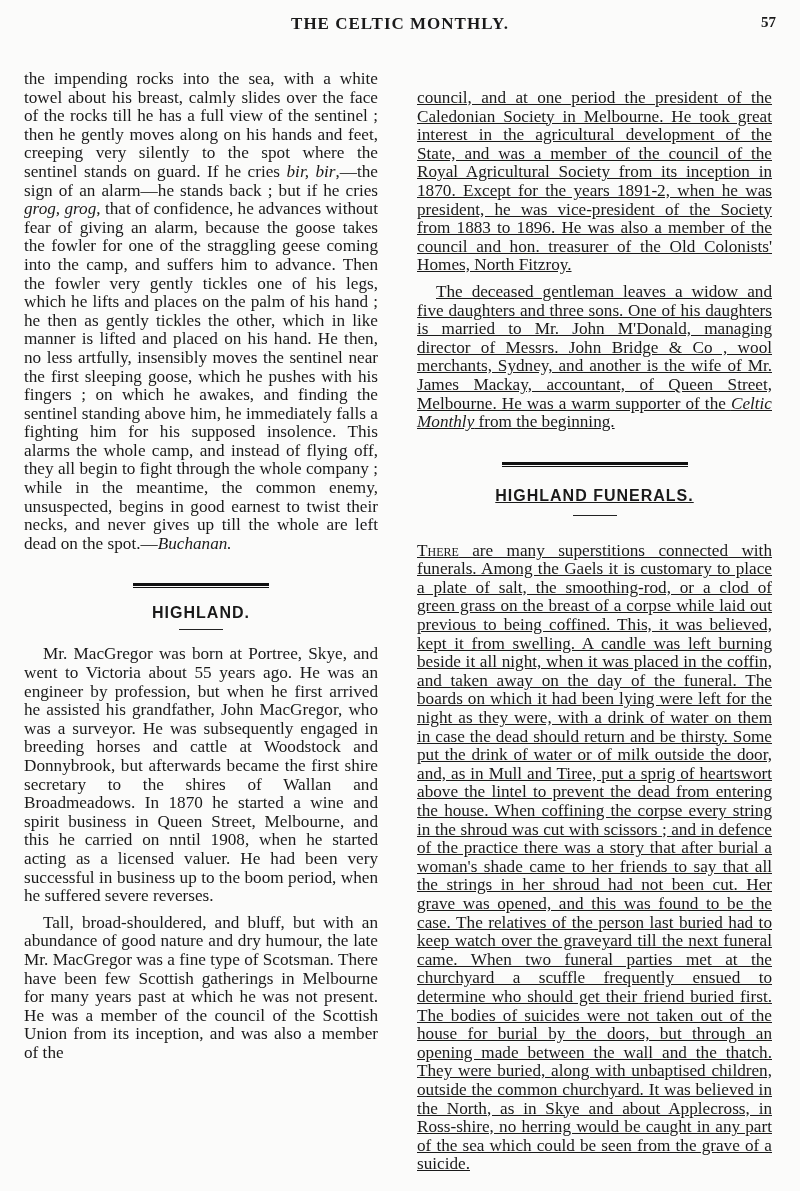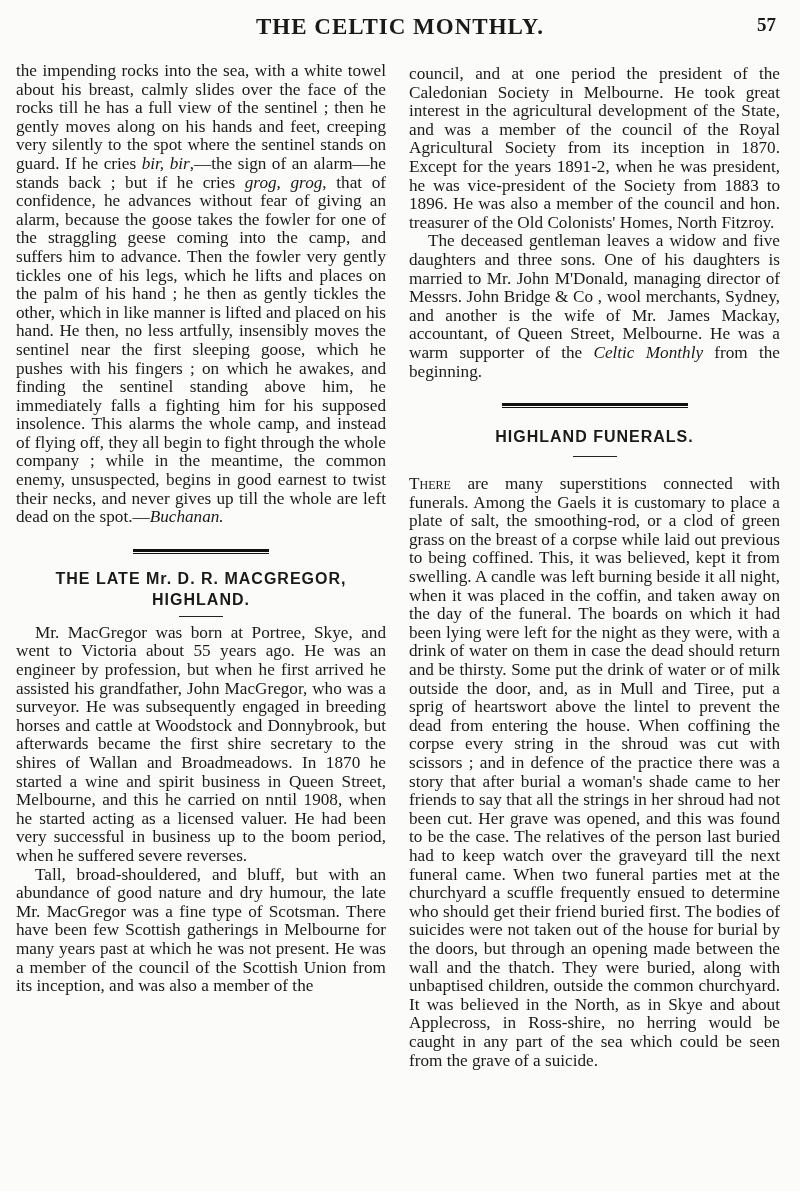--- a/index.html
+++ b/index.html
@@ -8,36 +8,36 @@
     background: #fbfbfa;
     font-family: "DejaVu Serif", "Liberation Serif", serif;
     color: #1a1a1a;
     position: relative;
   }
   .running-head {
     position: absolute; top: 14px; left: 0; width: 800px; height: 24px;
   }
   .running-title {
     position: absolute; left: 0; width: 800px; text-align: center;
-    font-family: "Liberation Serif", serif; font-weight: bold; font-size: 23px;
+    font-family: "Liberation Serif", serif; font-weight: bold; font-size: 17px;
     letter-spacing: 1px; top: 0;
   }
   .page-number {
     position: absolute; right: 24px; top: 0;
-    font-family: "Liberation Serif", serif; font-size: 19px; font-weight: bold;
+    font-family: "Liberation Serif", serif; font-size: 15px; font-weight: bold;
   }
   .col {
     position: absolute; top: 62px;
     font-family: "Liberation Serif", serif;
     font-size: 17.2px; line-height: 18.6px;
     text-align: justify;
   }
   .col-left { left: 16px; width: 370px; }
-  .col-right { left: 409px; width: 371px; top: 65px; }
-  p { margin: 0; }
+  .col-right { left: 409px; width: 371px; top: 81px; text-decoration: underline; }
+  p { margin: 8px; }
   p.indent { text-indent: 19px; }
   .smallcaps { font-variant: small-caps; }
   .rule-double {
     height: 5px; border-top: 3px solid #111; border-bottom: 1px solid #111;
     box-sizing: border-box; margin: 0 auto;
   }
   .rule-short {
     width: 44px; height: 0; border-top: 1px solid #222; margin: 0 auto;
   }
   .heading {
@@ -54,21 +54,20 @@
   <div class="page-number">57</div>
 </div>
 
 <div class="col col-left">
   <p><span>the impending rocks into the sea, with a white towel about his breast, calmly slides over the face of the rocks till he has a full view of the sentinel ; then he gently moves along on his hands and feet, creeping very silently to the spot where the sentinel stands on guard.  If he cries </span><i>bir, bir</i><span>,—the sign of an alarm—he stands back ; but if he cries </span><i>grog, grog</i><span>, that of confidence, he advances without fear of giving an alarm, because the goose takes the fowler for one of the straggling geese coming into the camp, and suffers him to advance.  Then the fowler very gently tickles one of his legs, which he lifts and places on the palm of his hand ; he then as gently tickles the other, which in like manner is lifted and placed on his hand.  He then, no less artfully, insensibly moves the sentinel near the first sleeping goose, which he pushes with his fingers ; on which he awakes, and finding the sentinel standing above him, he immediately falls a fighting him for his supposed insolence.  This alarms the whole camp, and instead of flying off, they all begin to fight through the whole company ; while in the meantime, the common enemy, unsuspected, begins in good earnest to twist their necks, and never gives up till the whole are left dead on the spot.—</span><i>Buchanan.</i></p>
 
   <div style="height:22px"></div>
   <div class="rule-double" style="width:136px"></div>
   <div style="height:14px"></div>
   <div class="heading">
-    <div>THE LATE Mr. D. R. MACGREGOR,</div>
     <div>HIGHLAND.</div>
   </div>
   <div style="height:6px"></div>
   <div class="rule-short"></div>
   <div style="height:7px"></div>
 
   <p class="indent">Mr. MacGregor was born at Portree, Skye, and went to Victoria about 55 years ago.  He was an engineer by profession, but when he first arrived he assisted his grandfather, John MacGregor, who was a surveyor.  He was subsequently engaged in breeding horses and cattle at Woodstock and Donnybrook, but afterwards became the first shire secretary to the shires of Wallan and Broadmeadows.  In 1870 he started a wine and spirit business in Queen Street, Melbourne, and this he carried on nntil 1908, when he started acting as a licensed valuer.  He had been very successful in business up to the boom period, when he suffered severe reverses.</p>
   <p class="indent">Tall, broad-shouldered, and bluff, but with an abundance of good nature and dry humour, the late Mr. MacGregor was a fine type of Scotsman.  There have been few Scottish gatherings in Melbourne for many years past at which he was not present.  He was a member of the council of the Scottish Union from its inception, and was also a member of the</p>
 </div>
 

